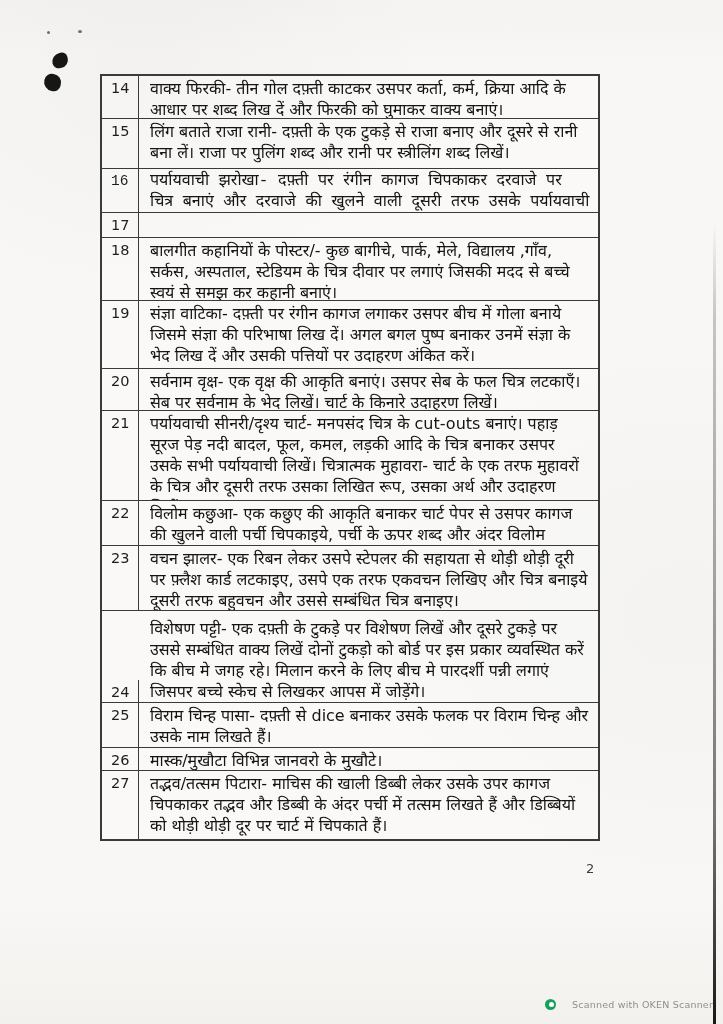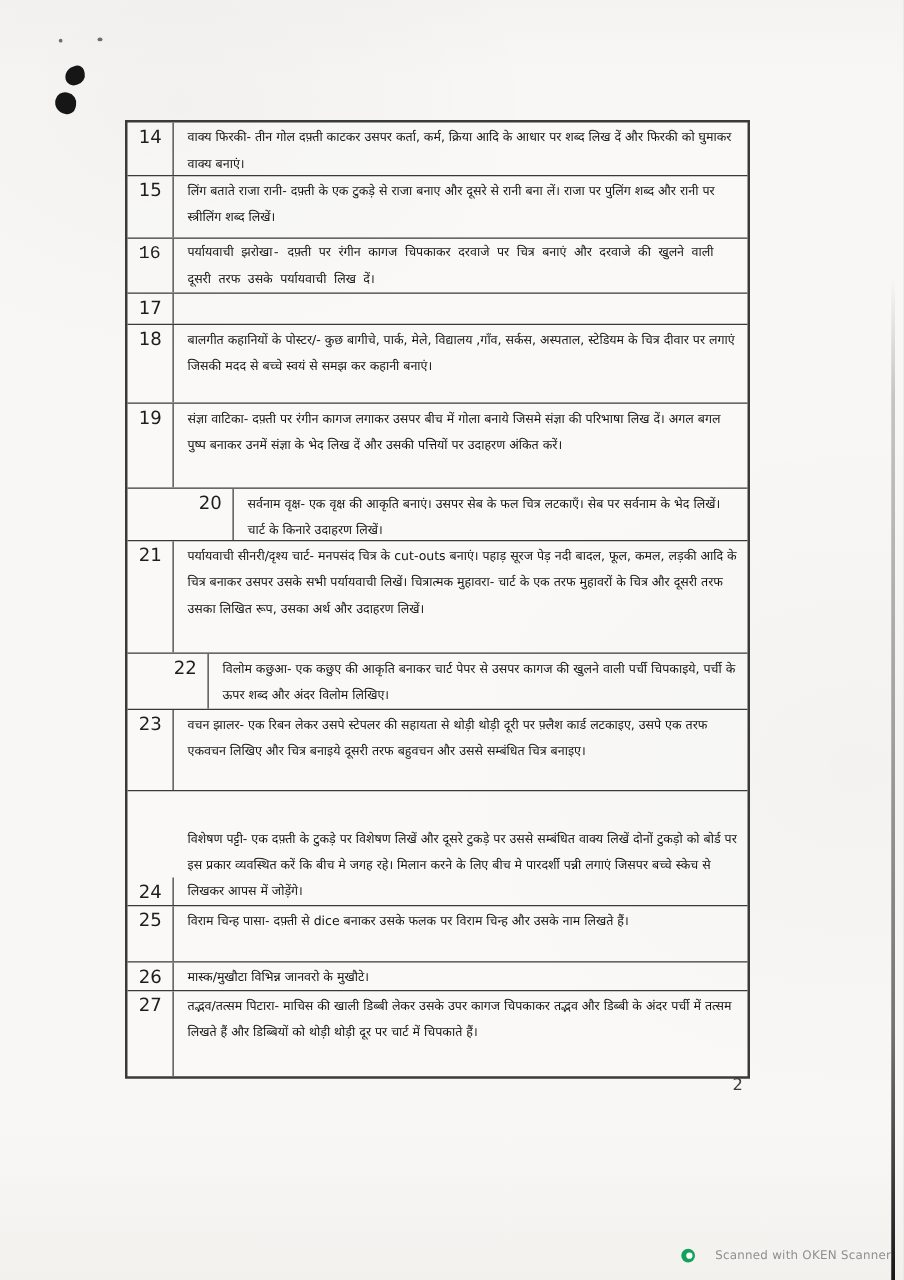--- a/index.html
+++ b/index.html
@@ -24,37 +24,37 @@
   
   .blob { position:absolute; background:#161616; }
   .blob1 { left:52px; top:53px; width:16px; height:15px; border-radius:62% 38% 55% 45%; transform:rotate(-14deg); }
   .blob2 { left:44px; top:74px; width:17px; height:17px; border-radius:48% 52% 42% 58%; transform:rotate(12deg); }
   .dot { position:absolute; background:#6e6e6e; border-radius:50%; }
   .dot1 { left:47px; top:31px; width:3px; height:3px; }
   .dot2 { left:78px; top:30px; width:4px; height:3px; }
 
   
   .worksheet {
-    position:absolute; left:100px; top:96px; width:500px;
+    position:absolute; left:100px; top:74px; width:500px;
     border:2px solid #3a3a3a;
     box-sizing:border-box;
     background:rgba(255,255,255,0.25);
   }
   .row { display:flex; box-sizing:border-box; border-bottom:1.5px solid #3a3a3a; overflow:hidden; }
   .row:last-child { border-bottom:none; }
   .cell-num {
     flex:0 0 37px; width:37px; box-sizing:border-box;
     border-right:1.5px solid #3a3a3a;
     padding:3px 0 0 9px;
     font-size:14.5px; line-height:19px; color:#1d1d1d;
   }
   .cell-txt {
     flex:1; box-sizing:border-box;
     padding:2px 8px 0 11px;
-    font-size:10px; line-height:21px; color:#141414;
+    font-size:16px; line-height:21px; color:#141414;
     overflow:hidden;
   }
 
   .page-number {
     position:absolute; left:586px; top:861px;
     font-size:13px; color:#3c3c3c;
   }
 
   .scan-edge {
     position:absolute; right:7px; top:222px; width:3px; height:802px;
@@ -109,29 +109,29 @@
     <div class="cell-txt">Finger/socks/string/stick Puppets- कहानी सुनाने के लिए।</div>
   </div>
       <div class="row" style="height: 63px;">
     <div class="cell-num">18</div>
     <div class="cell-txt">बालगीत कहानियों के पोस्टर/- कुछ बागीचे, पार्क, मेले, विद्यालय ,गाँव, सर्कस, अस्पताल, स्टेडियम के चित्र दीवार पर लगाएं जिसकी मदद से बच्चे स्वयं से समझ कर कहानी बनाएं।</div>
   </div>
       <div class="row" style="height: 68px;">
     <div class="cell-num">19</div>
     <div class="cell-txt">संज्ञा वाटिका- दफ़्ती पर रंगीन कागज लगाकर उसपर बीच में गोला बनाये जिसमे संज्ञा की परिभाषा लिख दें। अगल बगल पुष्प बनाकर उनमें संज्ञा के भेद लिख दें और उसकी पत्तियों पर उदाहरण अंकित करें।</div>
   </div>
-      <div class="row" style="height: 42px; padding-left: 48px;">
+      <div class="row" style="height: 42px;">
     <div class="cell-num">20</div>
     <div class="cell-txt">सर्वनाम वृक्ष- एक वृक्ष की आकृति बनाएं। उसपर सेब के फल चित्र लटकाएँ। सेब पर सर्वनाम के भेद लिखें। चार्ट के किनारे उदाहरण लिखें।</div>
   </div>
       <div class="row" style="height: 90px; justify-content: space-between;">
     <div class="cell-num">21</div>
     <div class="cell-txt">पर्यायवाची सीनरी/दृश्य चार्ट- मनपसंद चित्र के cut-outs बनाएं। पहाड़ सूरज पेड़ नदी बादल, फूल, कमल, लड़की आदि के चित्र बनाकर उसपर उसके सभी पर्यायवाची लिखें। चित्रात्मक मुहावरा- चार्ट के एक तरफ मुहावरों के चित्र और दूसरी तरफ उसका लिखित रूप, उसका अर्थ और उदाहरण लिखें।</div>
   </div>
-      <div class="row" style="height: 45px; padding-left: 28px;">
+      <div class="row" style="height: 45px;">
     <div class="cell-num">22</div>
     <div class="cell-txt">विलोम कछुआ-  एक कछुए की आकृति बनाकर चार्ट पेपर से उसपर कागज की खुलने वाली पर्ची चिपकाइये, पर्ची के ऊपर शब्द और अंदर विलोम लिखिए।</div>
   </div>
       <div class="row" style="height: 65px;">
     <div class="cell-num">23</div>
     <div class="cell-txt">वचन झालर- एक रिबन लेकर उसपे स्टेपलर की सहायता से थोड़ी थोड़ी दूरी पर फ़्लैश कार्ड लटकाइए, उसपे एक तरफ एकवचन लिखिए और चित्र बनाइये दूसरी तरफ बहुवचन और उससे सम्बंधित चित्र बनाइए।</div>
   </div>
       <div class="row" style="height: 92px; align-items: flex-end;">
     <div class="cell-num">24</div>
     <div class="cell-txt">विशेषण पट्टी- एक दफ़्ती के टुकड़े पर विशेषण लिखें और दूसरे टुकड़े  पर उससे सम्बंधित वाक्य लिखें  दोनों टुकड़ो को बोर्ड पर इस प्रकार व्यवस्थित करें कि बीच मे जगह रहे। मिलान करने के लिए बीच मे पारदर्शी पन्नी लगाएं जिसपर बच्चे स्केच से लिखकर आपस में जोड़ेंगे।</div>

